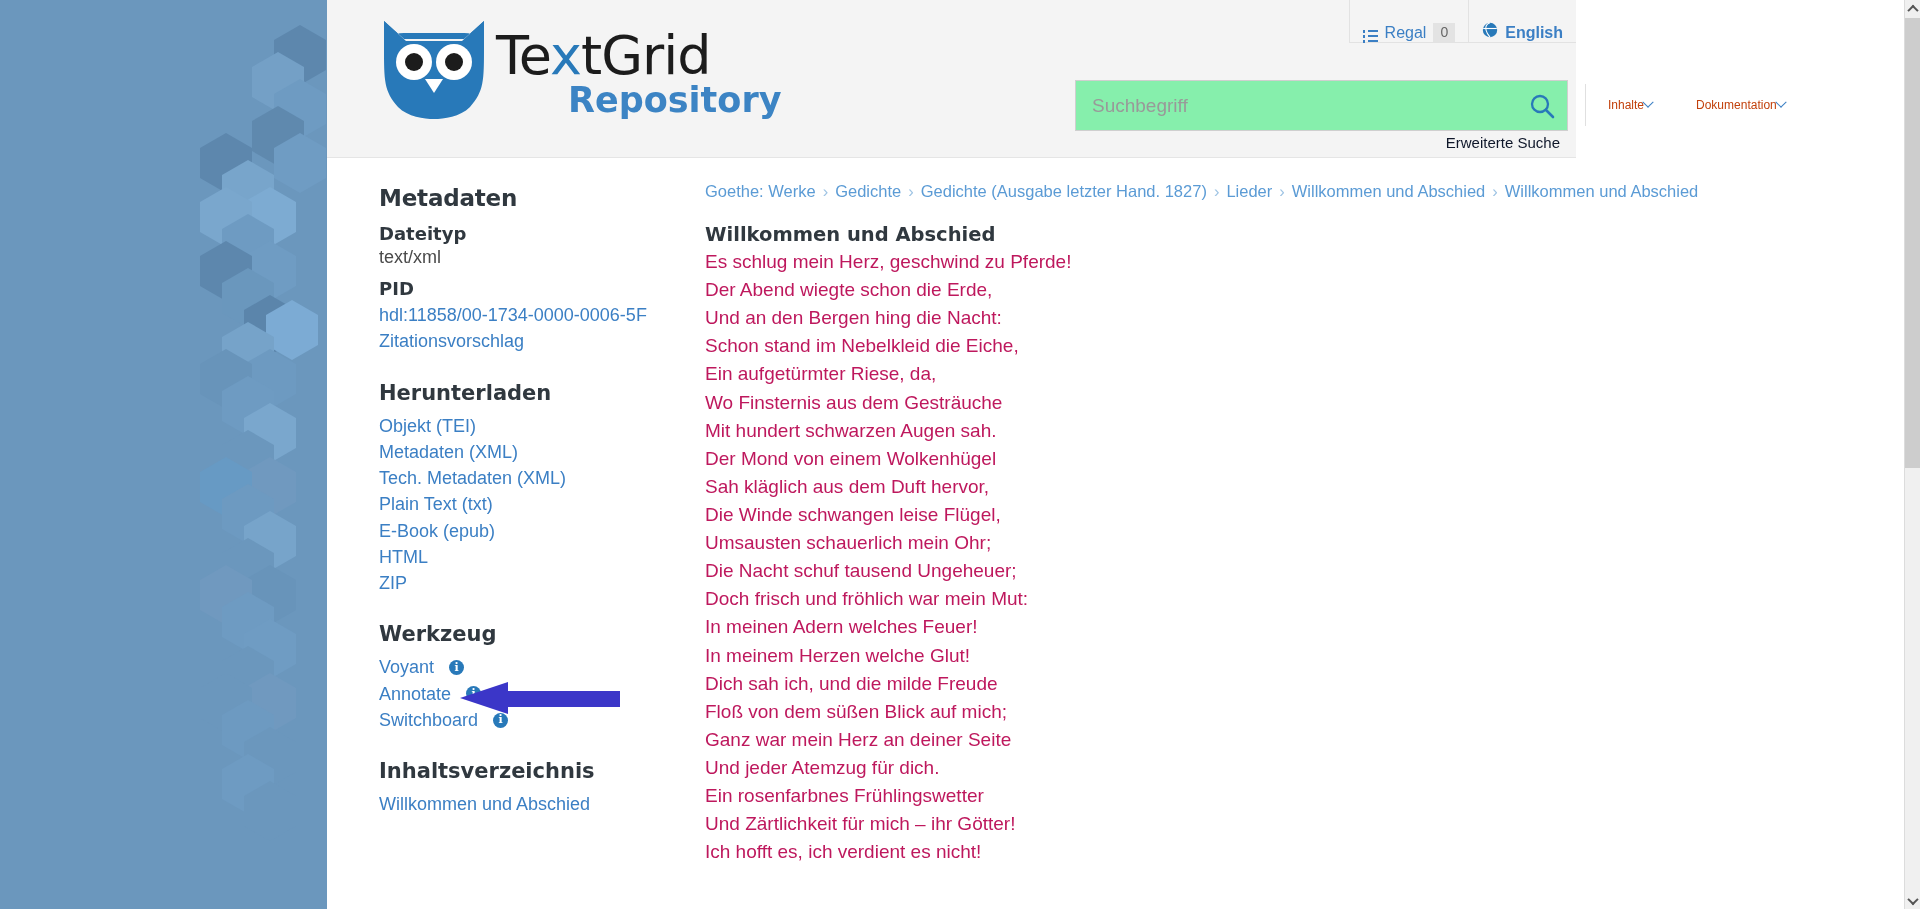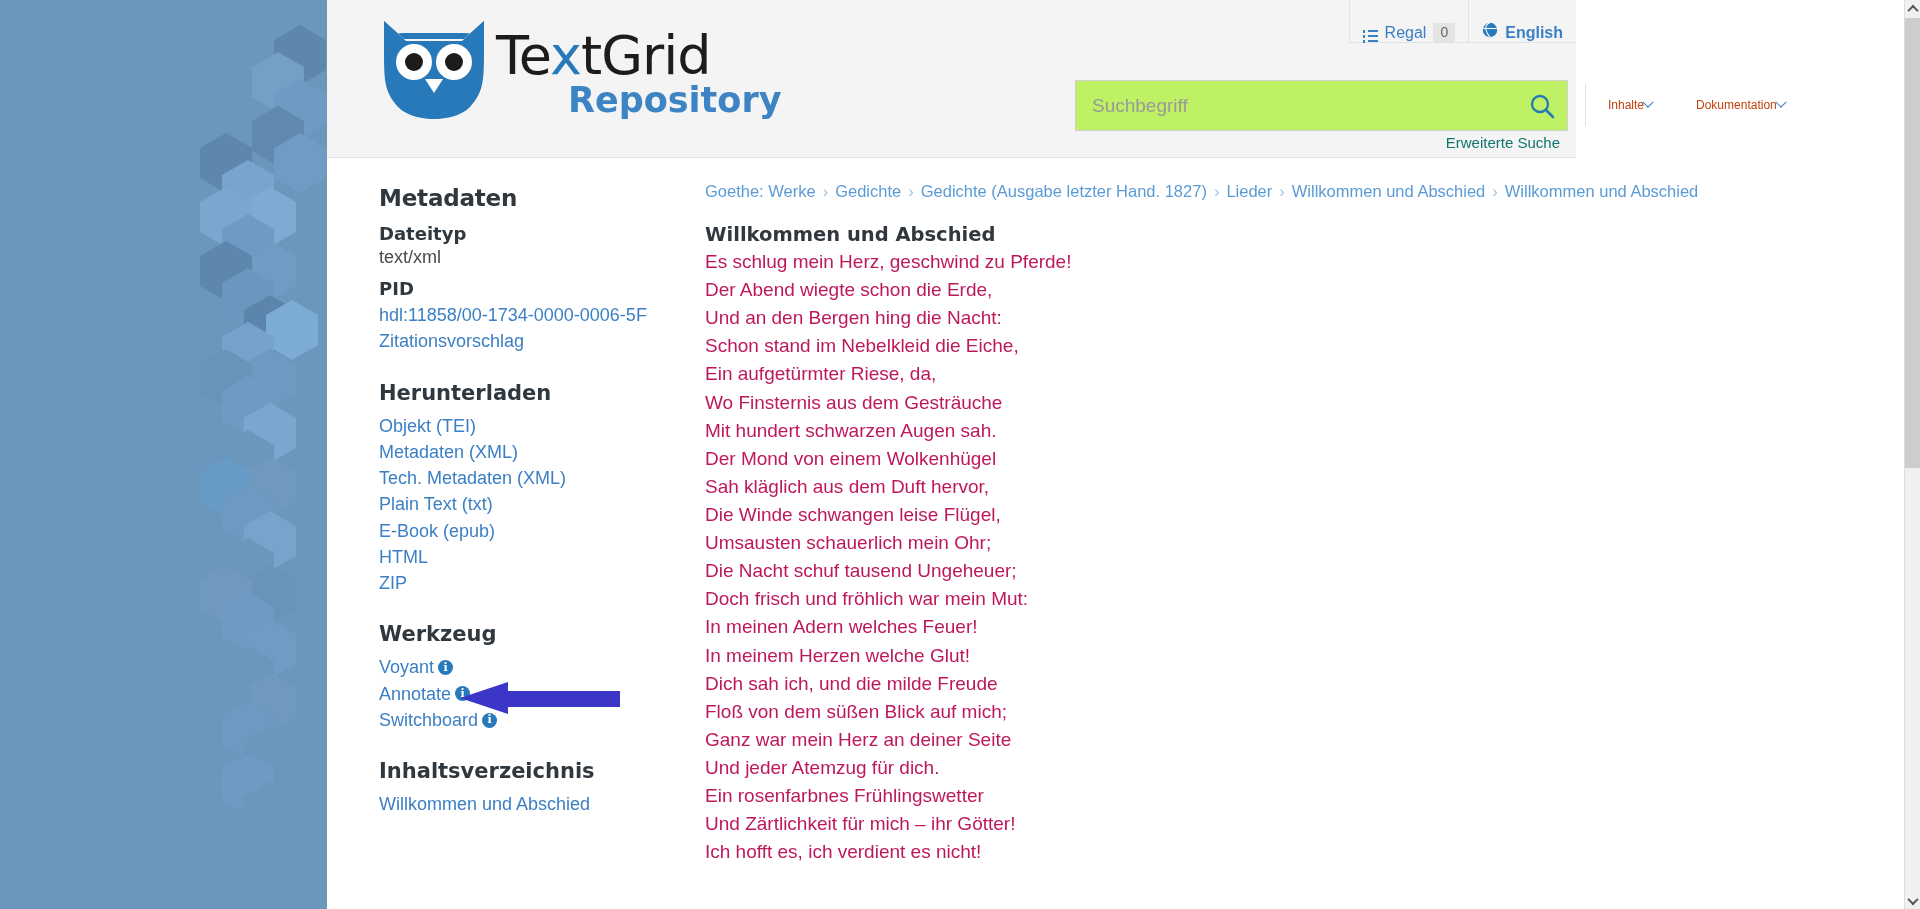--- a/index.html
+++ b/index.html
@@ -129,21 +129,21 @@
   }
 
   
   #search-wrap {
     position: absolute; left: 748px; top: 80px;
     width: 493px;
   }
   #search-box {
     position: relative;
     width: 493px; height: 51px;
-    background: #bef264;
+    background: #86efac;
     border: 1px solid #cfcfcf;
   }
   #search-input {
     position: absolute; left: 0; top: 0;
     width: 440px; height: 49px;
     border: 0; outline: none;
     padding: 0 16px;
     font-size: 19px;
     color: #555;
     font-family: "Liberation Sans", sans-serif;
@@ -151,21 +151,21 @@
   }
   #search-input::placeholder { color: #999; }
   #search-btn {
     position: absolute; right: 10px; top: 11px;
     width: 30px; height: 30px;
     background: none; border: 0; cursor: pointer;
     padding: 0;
   }
   #adv-search {
     position: absolute; right: 8px; top: 54px;
-    font-size: 15px; color: #0f766e; cursor: pointer;
+    font-size: 15px; color: #0f172a; cursor: pointer;
   }
 
   
   #mainnav {
     position: absolute; left: 1258px; top: 80px;
     display: flex; align-items: center;
     height: 50px;
   }
   .nav-item {
     display: flex; align-items: center; 
@@ -206,21 +206,21 @@
   }
   .side-link {
     display: block;
     font-size: 18px; color: #3b7fc4;
     text-decoration: none;
     line-height: 1.46;
     cursor: pointer;
     white-space: nowrap;
   }
   .side-group { margin-bottom: 26px; }
-  .tool-row { display: flex; align-items: center; gap: 4px; line-height: 1.46; }
+  .tool-row { display: flex; align-items: center; gap: 15px; line-height: 1.46; }
   .info-ico {
     display: inline-flex; align-items: center; justify-content: center;
     width: 15px; height: 15px; border-radius: 50%;
     background: #2879b9; color: #fff;
     font-size: 11px; font-weight: bold;
     font-family: "DejaVu Serif", serif;
     cursor: pointer;
   }
 
   

